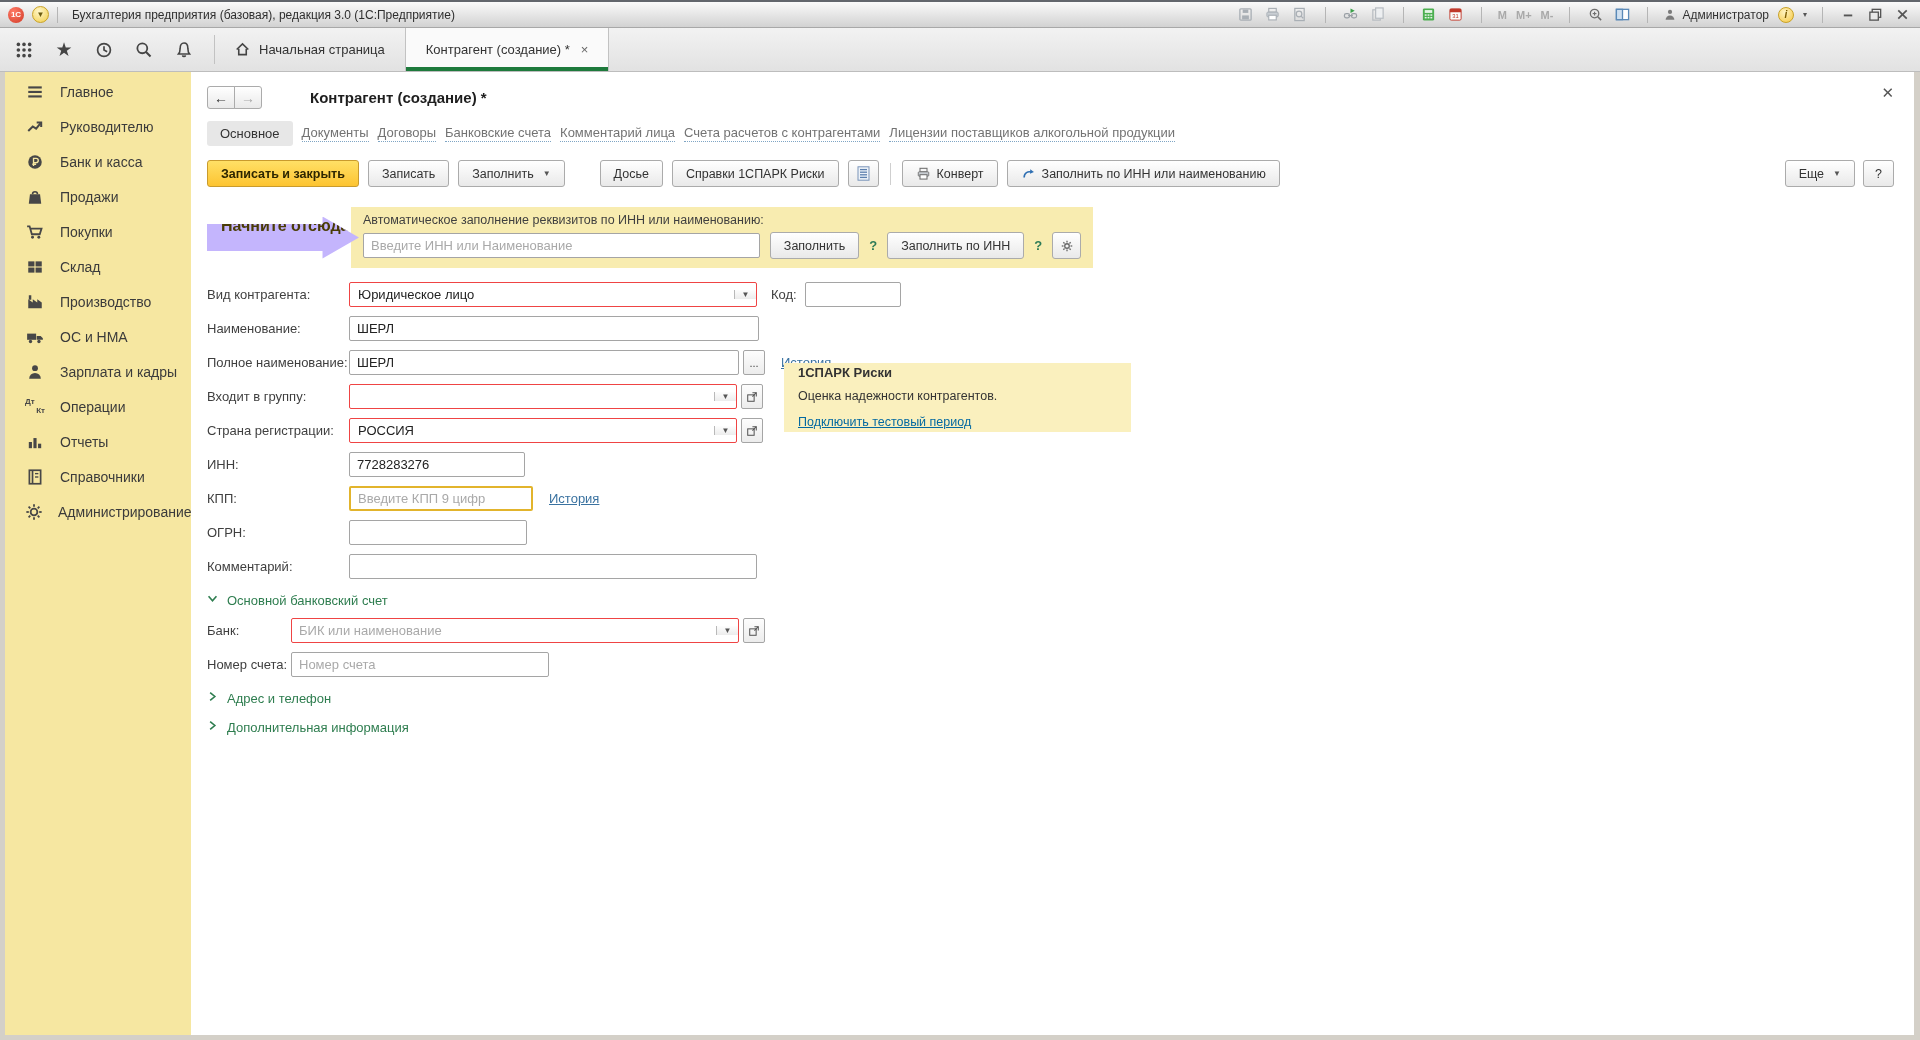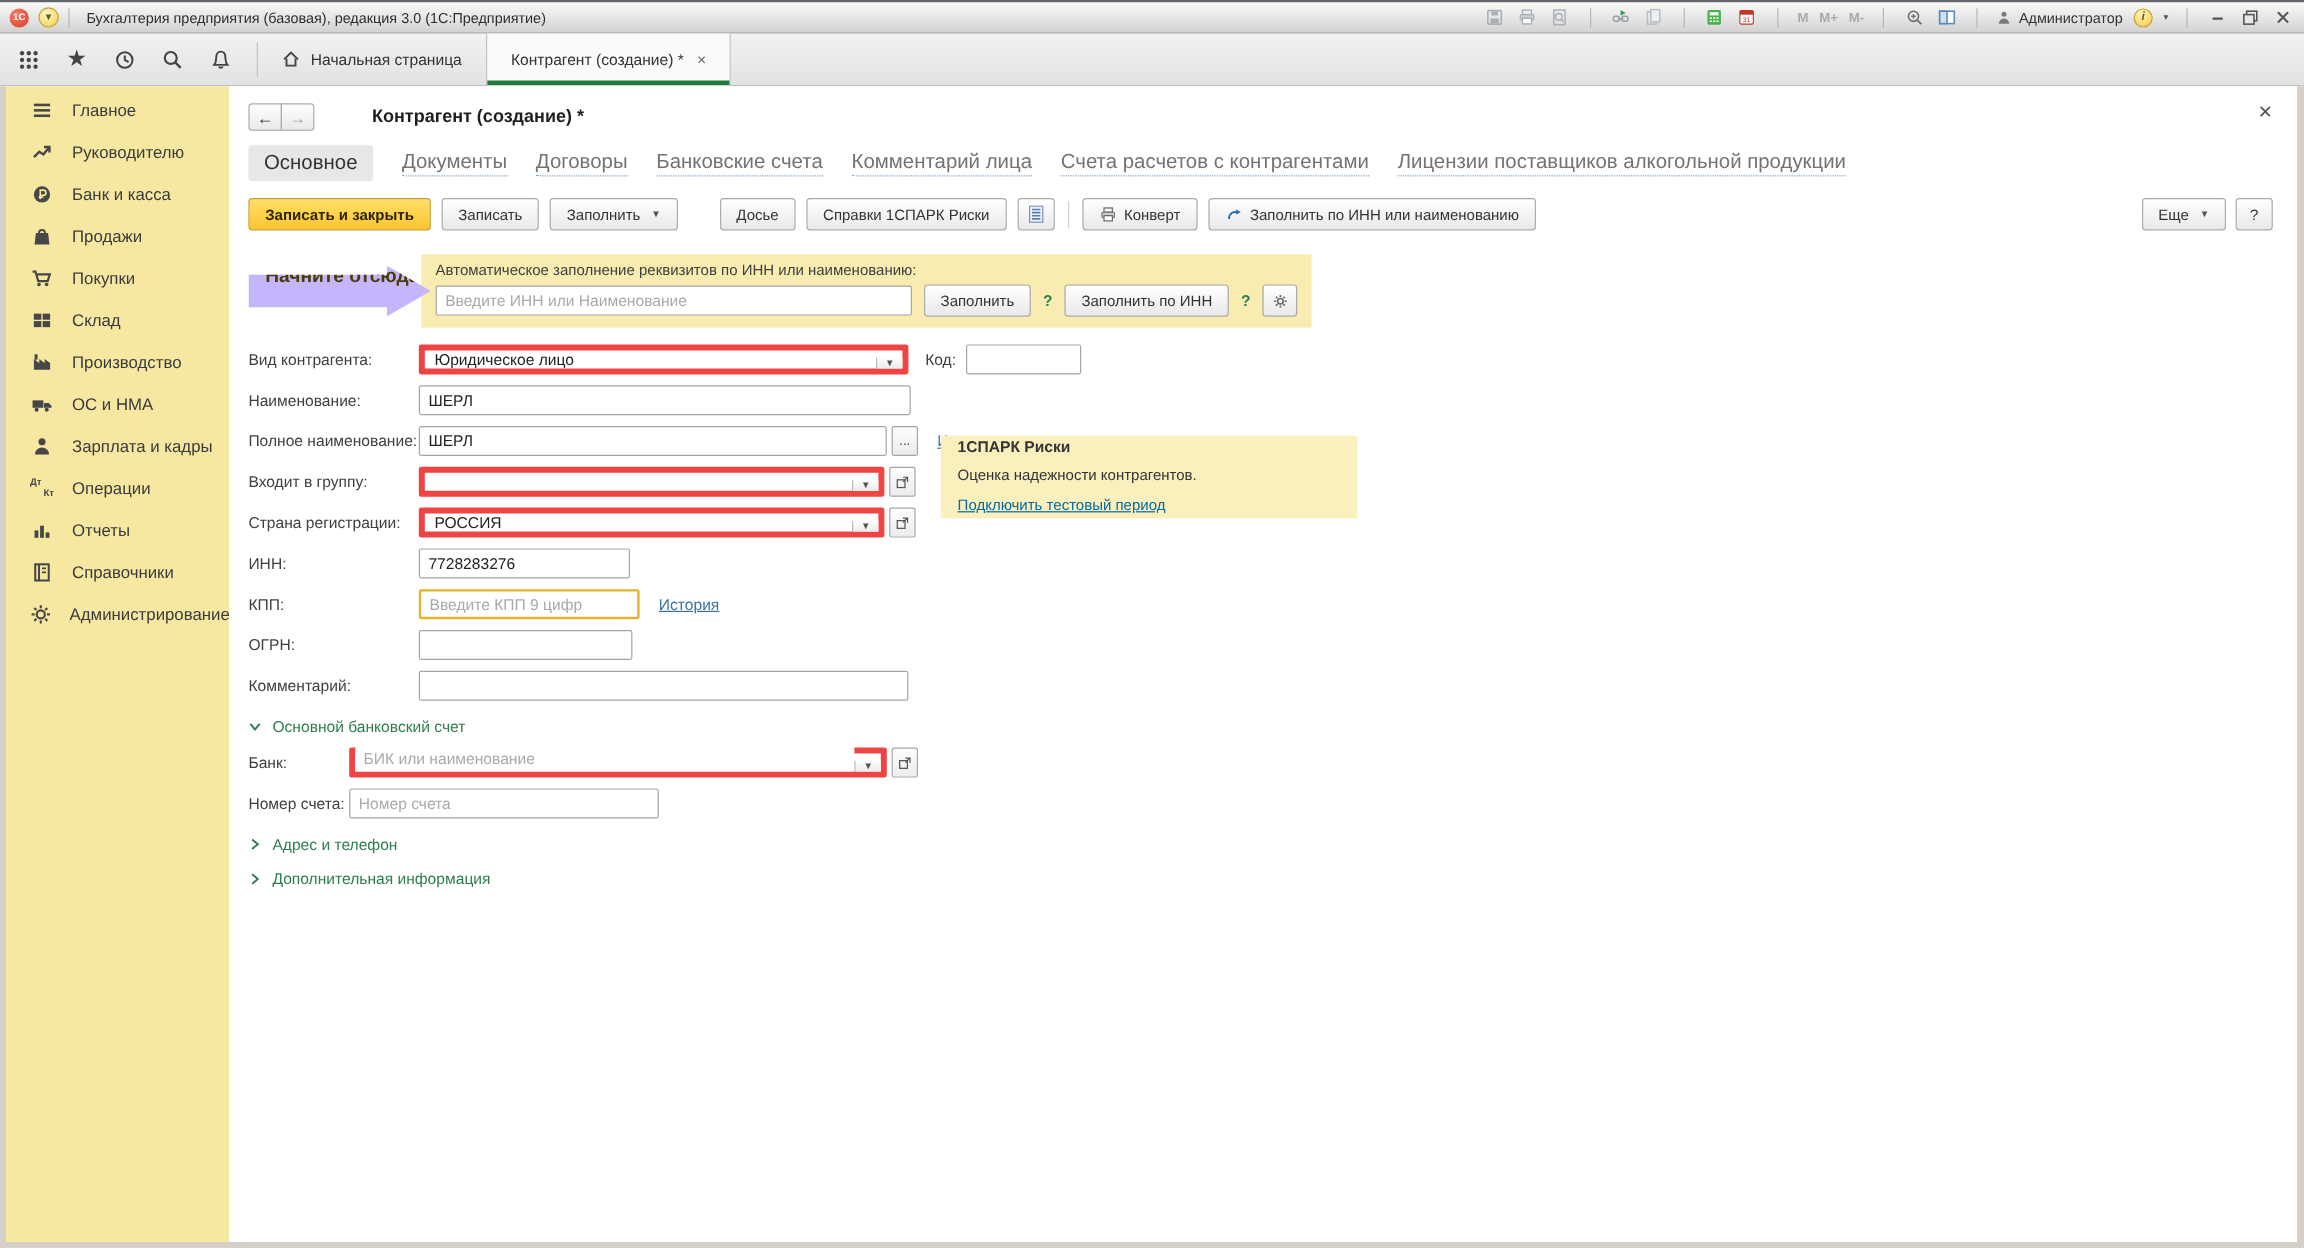--- a/index.html
+++ b/index.html
@@ -43,21 +43,21 @@
   .main { flex:1; background:#fff; position:relative; padding:14px 0 0 16px; min-width:0; }
   .main-close { position:absolute; top:12px; right:20px; font-size:15px; color:#555; cursor:pointer; }
 
   .form-header { display:flex; align-items:center; }
   .navgrp { display:flex; }
   .nav-btn { width:28px; height:23px; border:1px solid #ABABAB; background:linear-gradient(#FFFFFF,#E9E9E9); display:flex; align-items:center; justify-content:center; font-size:14px; color:#333; cursor:pointer; }
   .nav-btn.back { border-radius:3px 0 0 3px; }
   .nav-btn.fwd  { border-radius:0 3px 3px 0; margin-left:-1px; color:#A9A9A9; }
   .form-title { margin-left:48px; font-size:15px; font-weight:bold; color:#1E1E1E; }
 
-  .nav-row { display:flex; align-items:center; margin-top:12px; gap:24px; font-size:17px; }
+  .nav-row { display:flex; align-items:center; margin-top:12px; gap:9px; font-size:13px; }
   .nav-pill { background:#E7E7E7; border-radius:3px; padding:5px 13px; color:#333; cursor:pointer; }
   .nav-link { color:#737373; border-bottom:1px dotted #7FA5C4; padding-bottom:1px; cursor:pointer; }
 
   .toolbar { display:flex; align-items:center; margin-top:14px; gap:9px; position:relative; padding-right:150px; }
   .btn { height:27px; padding:0 13px; background:linear-gradient(#FFFFFF,#E9E9E9); border:1px solid #ABABAB; border-radius:3px; font-size:12.5px; color:#333; display:inline-flex; align-items:center; gap:6px; cursor:pointer; white-space:nowrap; }
   .btn.primary { background:linear-gradient(#FFE066,#FDC431); border-color:#C99B2D; font-weight:bold; color:#2E2600; }
   .btn .dd { font-size:8px; color:#555; margin-left:3px; }
   .btn.icon-only { width:31px; padding:0; justify-content:center; }
   .tl-sep { width:1px; height:22px; background:#CFCFCF; margin:0 2px; }
   .btn-more { position:absolute; right:59px; }
@@ -72,32 +72,32 @@
   .hint-line { display:flex; align-items:center; gap:10px; }
   .hint-q { color:#2E7B57; font-weight:bold; font-size:13px; cursor:pointer; }
 
   
   .form-area { margin-top:14px; font-size:13px; color:#3F3F3F; }
   .frow { display:flex; align-items:center; margin-bottom:9px; height:25px; }
   .flabel { width:142px; flex:0 0 142px; }
   .flabel.short { width:84px; flex:0 0 84px; }
   .inp { height:25px; border:1px solid #A5A5A5; border-radius:2px; padding:0 7px; font-size:13px; color:#222; font-family:inherit; background:#fff; }
   .inp::placeholder { color:#A9A9A9; }
-  .combo { display:flex; align-items:flex-end; border:5px solid #ef4444; border-radius:2px; height:25px; background:#fff; cursor:pointer; }
+  .combo { display:flex; align-items:center; border:1px solid #ef4444; border-radius:2px; height:25px; background:#fff; cursor:pointer; }
   .combo .val { flex:1; padding:0 8px; display:flex; align-items:center; font-size:13px; color:#222; overflow:hidden; }
   .combo .arr { width:22px; border-left:1px solid #B9B9B9; background:linear-gradient(#FDFDFD,#ECECEC); display:flex; align-items:center; justify-content:center; font-size:8px; color:#555; }
   .sq-btn { width:22px; height:25px; margin-left:4px; border:1px solid #A5A5A5; border-radius:2px; background:linear-gradient(#FDFDFD,#ECECEC); display:flex; align-items:center; justify-content:center; font-size:11px; color:#444; cursor:pointer; }
   .sq-btn svg { width:12px; height:12px; }
   .hist { color:#3A72A0; text-decoration:underline; margin-left:16px; cursor:pointer; }
   .code-lbl { margin:0 8px 0 14px; }
   .w-kind {width:408px;} .w-code {width:96px;} .w-name {width:410px;} .w-full {width:390px;}
   .w-combo2 {width:388px;} .w-inn {width:176px;} .w-ogrn {width:178px;} .w-comment {width:408px;}
   .w-bank {width:448px;} .w-account {width:258px;} .w-hint {width:428px;}
   .kpp { width:184px; border:2px solid #E2B42C; border-radius:2px; }
-  .section { display:flex; align-items:center; gap:9px; color:#2E7D4F; font-size:13px; margin:14px 0 10px; cursor:pointer; }
+  .section { display:flex; gap:9px; color:#2E7D4F; font-size:13px; margin:14px 0 10px; cursor:pointer; }
   .section svg { width:11px; height:11px; }
 
   .spark { position:absolute; left:593px; top:291px; width:347px; background:#FAF0BE; padding:2px 14px; }
   .spark-title { font-size:13px; font-weight:bold; color:#333; margin-bottom:9px; }
   .spark-text { font-size:12.5px; color:#333; margin-bottom:9px; }
   .spark-link { font-size:12.5px; color:#0369a1; text-decoration:underline; cursor:pointer; }
 </style>
 </head>
 <body>
 

